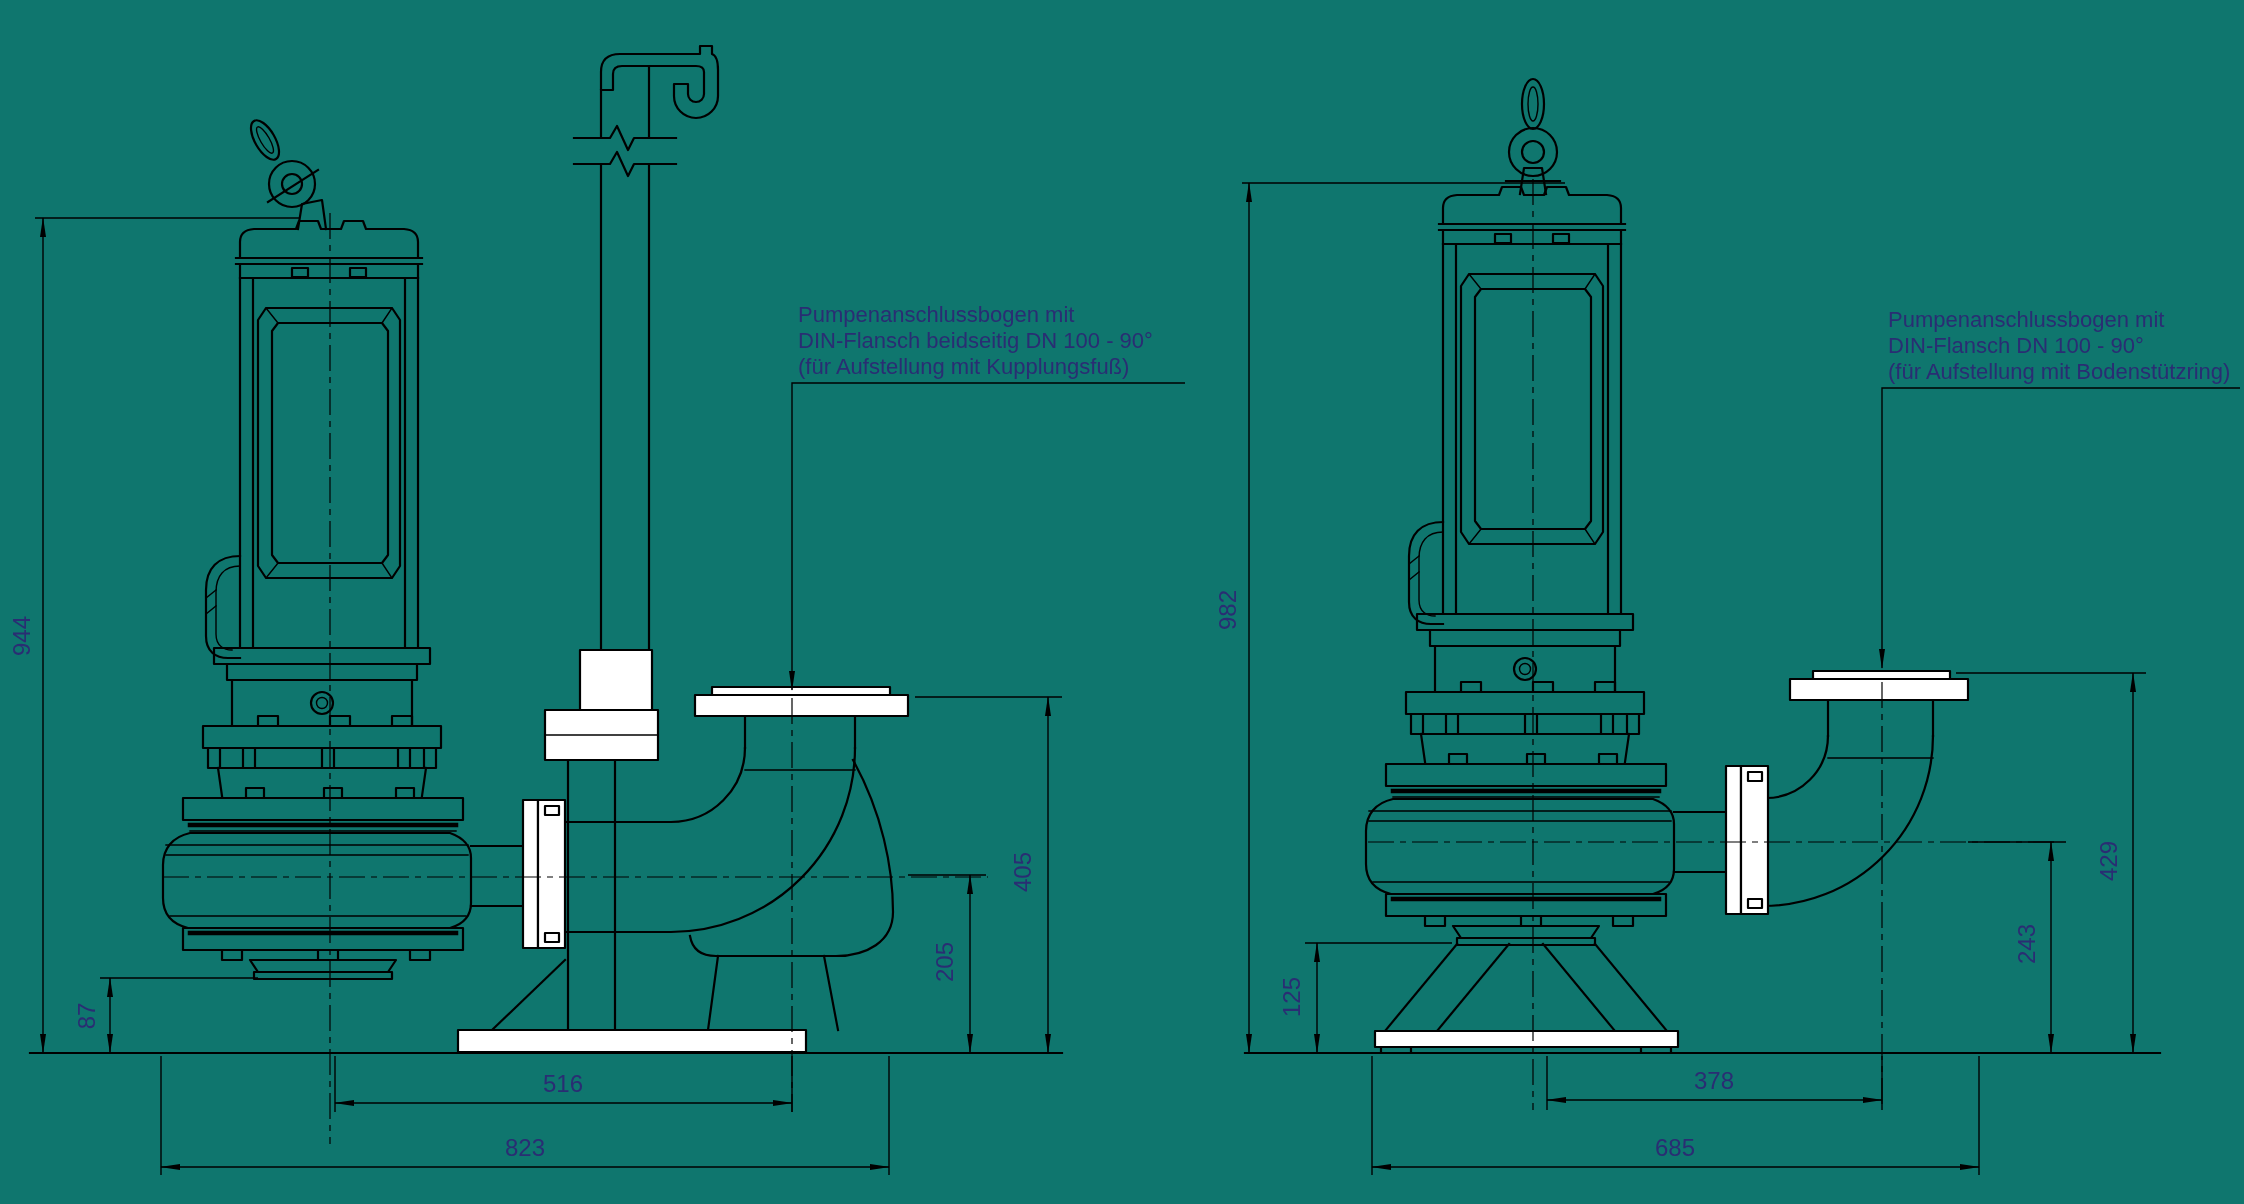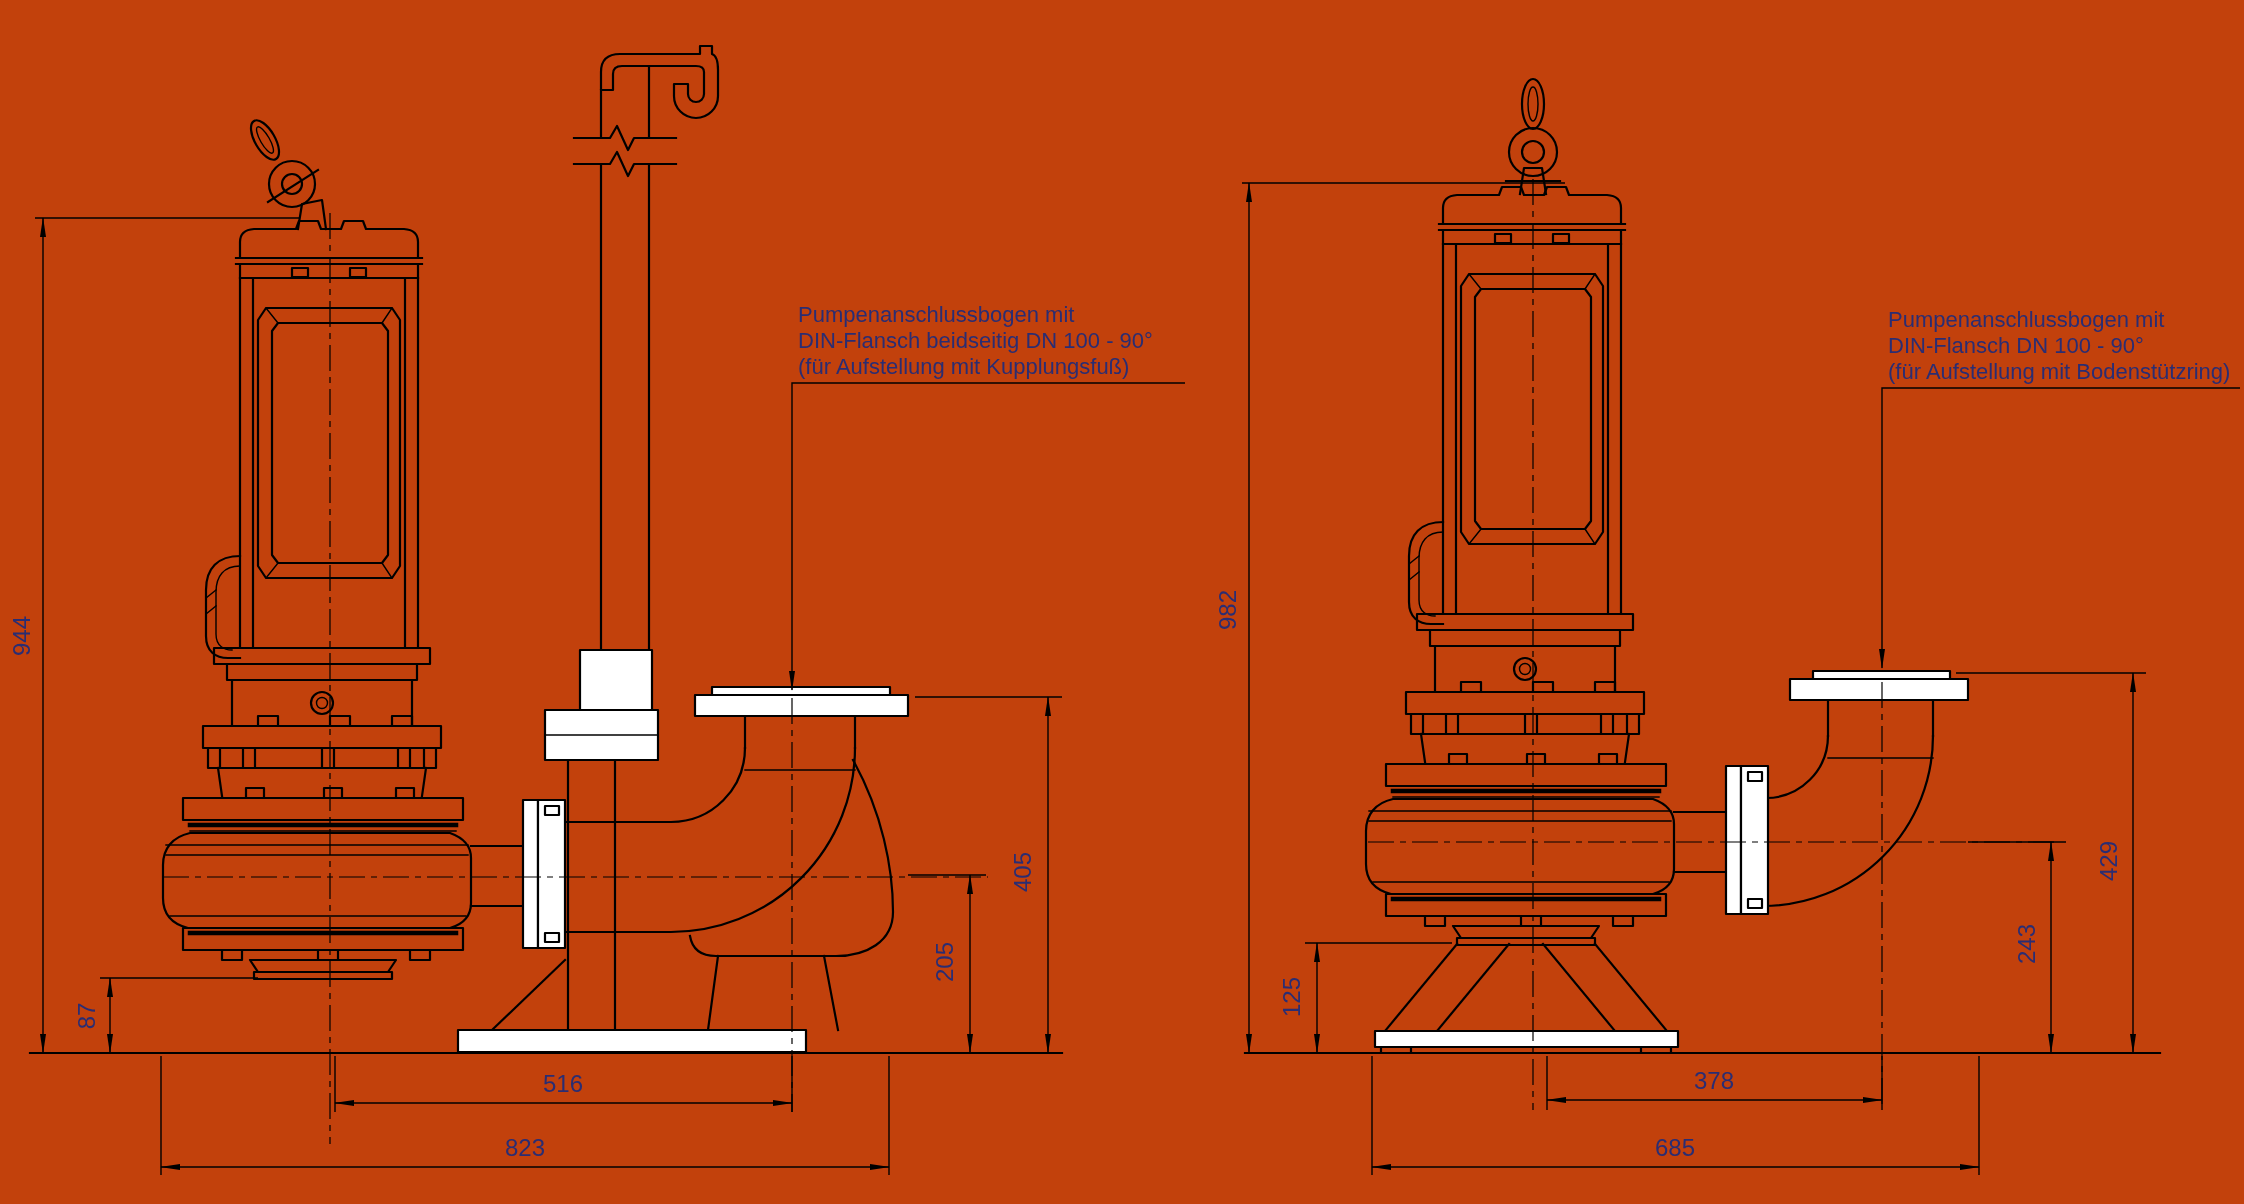--- a/index.html
+++ b/index.html
@@ -1,16 +1,16 @@
 <!DOCTYPE html>
 <html><head>
 <meta charset="utf-8">
 <style>
   html,body{margin:0;padding:0;background:#ffffff;}
-  #stage{position:relative;width:2244px;height:1204px;background:#c2410c;overflow:hidden;
+  #stage{position:relative;width:2244px;height:1204px;background:#0f766e;overflow:hidden;
          font-family:"Liberation Sans", sans-serif;}
   svg{position:absolute;left:0;top:0;}
   
   .ln{stroke:#000;fill:none;stroke-width:2.2;stroke-linejoin:round;stroke-linecap:square;}
   .lnthin{stroke:#000;fill:none;stroke-width:1.4;stroke-linecap:square;}
   .lnthick{stroke:#000;fill:none;stroke-width:4.5;stroke-linecap:square;}
   .wfill{fill:#ffffff;stroke:#000;stroke-width:2.2;stroke-linejoin:round;}
   .cl{stroke:#000;fill:none;stroke-width:1.2;stroke-dasharray:26 6 6 6;}
   .dim{stroke:#000;fill:none;stroke-width:1.4;stroke-linecap:butt;}
   .dimtxt{fill:#2a2d73;font-size:24px;font-family:"Liberation Sans",sans-serif;}

